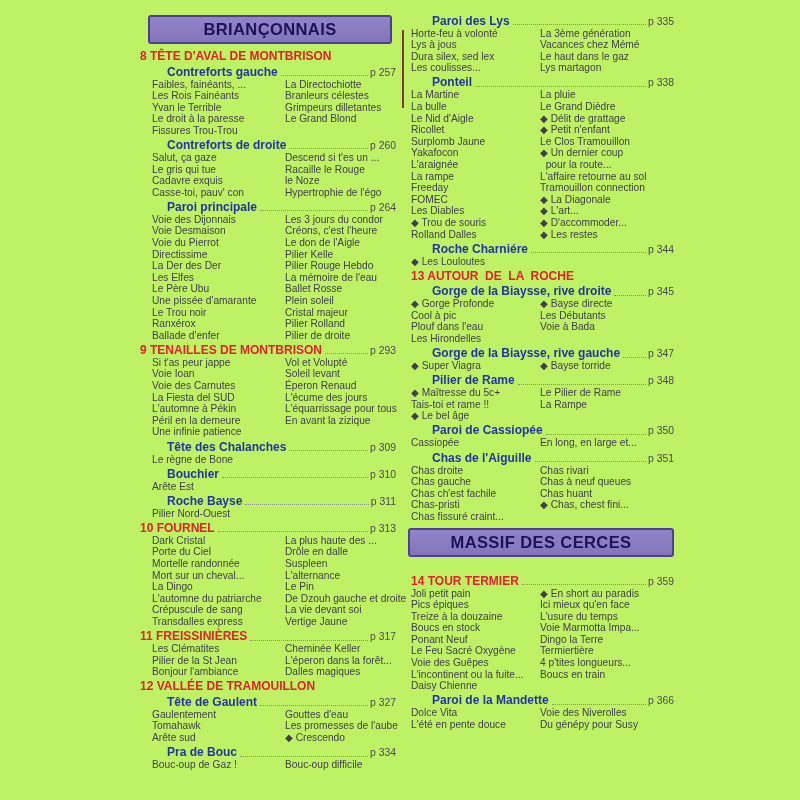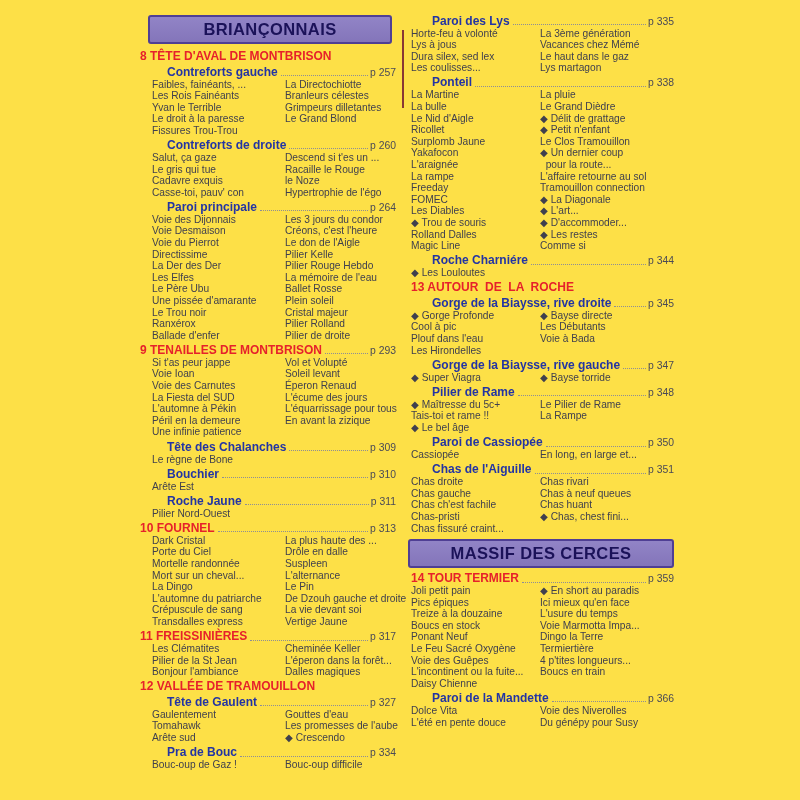--- a/index.html
+++ b/index.html
@@ -1,33 +1,33 @@
 <!DOCTYPE html>
 <html style="--banner-bg: #9184c6; --banner-bg-dark: #8475ba; --banner-border: #4f3f94; --banner-text: #1b1259; --section-red: #e6212b; --sub-blue: #2334a4; --route-text: #40404e; --leader-gray: #8d8d96; --page-ref: #4a4a56; --badge-bg: #ee1c25; --badge-text: #ffffff; --artifact: #7c2732;"><head>
 <meta charset="utf-8">
 <style>
   html,body{margin:0;padding:0;}
   body{
     width:800px;height:800px;background:#ffffff;position:relative;overflow:hidden;
     font-family:"Liberation Sans", sans-serif;
     -webkit-font-smoothing:antialiased;
   }
-  .page{position:absolute;inset:0;background:#fde047;}
+  .page{position:absolute;inset:0;background:#bef264;}
   .col{position:absolute;top:14px;}
   .col-left{left:140px;width:256px;}
   .col-right{left:408px;width:266px;top:12px;}
 
   .banner{
     height:25px;border:2px solid var(--banner-border);
     background:linear-gradient(180deg,var(--banner-bg),var(--banner-bg-dark));
     border-radius:3px;display:flex;align-items:center;justify-content:center;
     margin:1px 4px 6px 0;
   }
   .col-left .banner{margin-left:8px;margin-right:4px;}
-  .col-right .banner{margin:5px 0 4px 0;}
+  .col-right .banner{margin:5px 0 18px 0;}
   .banner-title{
     font-weight:bold;font-size:16.5px;color:var(--banner-text);letter-spacing:.4px;
   }
 
   .hrow{display:flex;align-items:flex-end;margin-top:2.5px;line-height:13px;}
   .hlabel{font-weight:bold;font-size:12px;white-space:pre-wrap;}
   .section .hlabel{color:var(--section-red);}
   .sub .hlabel{color:var(--sub-blue);padding-left:21px;}
   .col-left .sub{padding-left:6px;}
   .col-left .section{padding-left:0;}
@@ -218,21 +218,21 @@
         <span class="leader"></span>
         <span class="pnum">p 310</span>
       </div>
       <div class="routes">
         <div class="rrow">
           <span class="cell">Arête Est</span>
           <span class="cell"></span>
         </div>
       </div>
       <div class="hrow sub">
-        <span class="hlabel">Roche Jaune</span>
+        <span class="hlabel">Roche Bayse</span>
         <span class="leader"></span>
         <span class="pnum">p 311</span>
       </div>
       <div class="routes">
         <div class="rrow">
           <span class="cell">Pilier Nord-Ouest</span>
           <span class="cell"></span>
         </div>
       </div>
       <div class="hrow section">
@@ -401,24 +401,20 @@
           <span class="cell">Les Diables</span>
           <span class="cell">◆ L'art...</span>
         </div>
         <div class="rrow">
           <span class="cell">◆ Trou de souris</span>
           <span class="cell">◆ D'accommoder...</span>
         </div>
         <div class="rrow">
           <span class="cell">Rolland Dalles</span>
           <span class="cell">◆ Les restes</span>
-        </div>
-        <div class="rrow">
-          <span class="cell">Magic Line</span>
-          <span class="cell">Comme si</span>
         </div>
       </div>
       <div class="hrow sub">
         <span class="hlabel">Roche Charniére</span>
         <span class="leader"></span>
         <span class="pnum">p 344</span>
       </div>
       <div class="routes">
         <div class="rrow">
           <span class="cell">◆ Les Louloutes</span>

